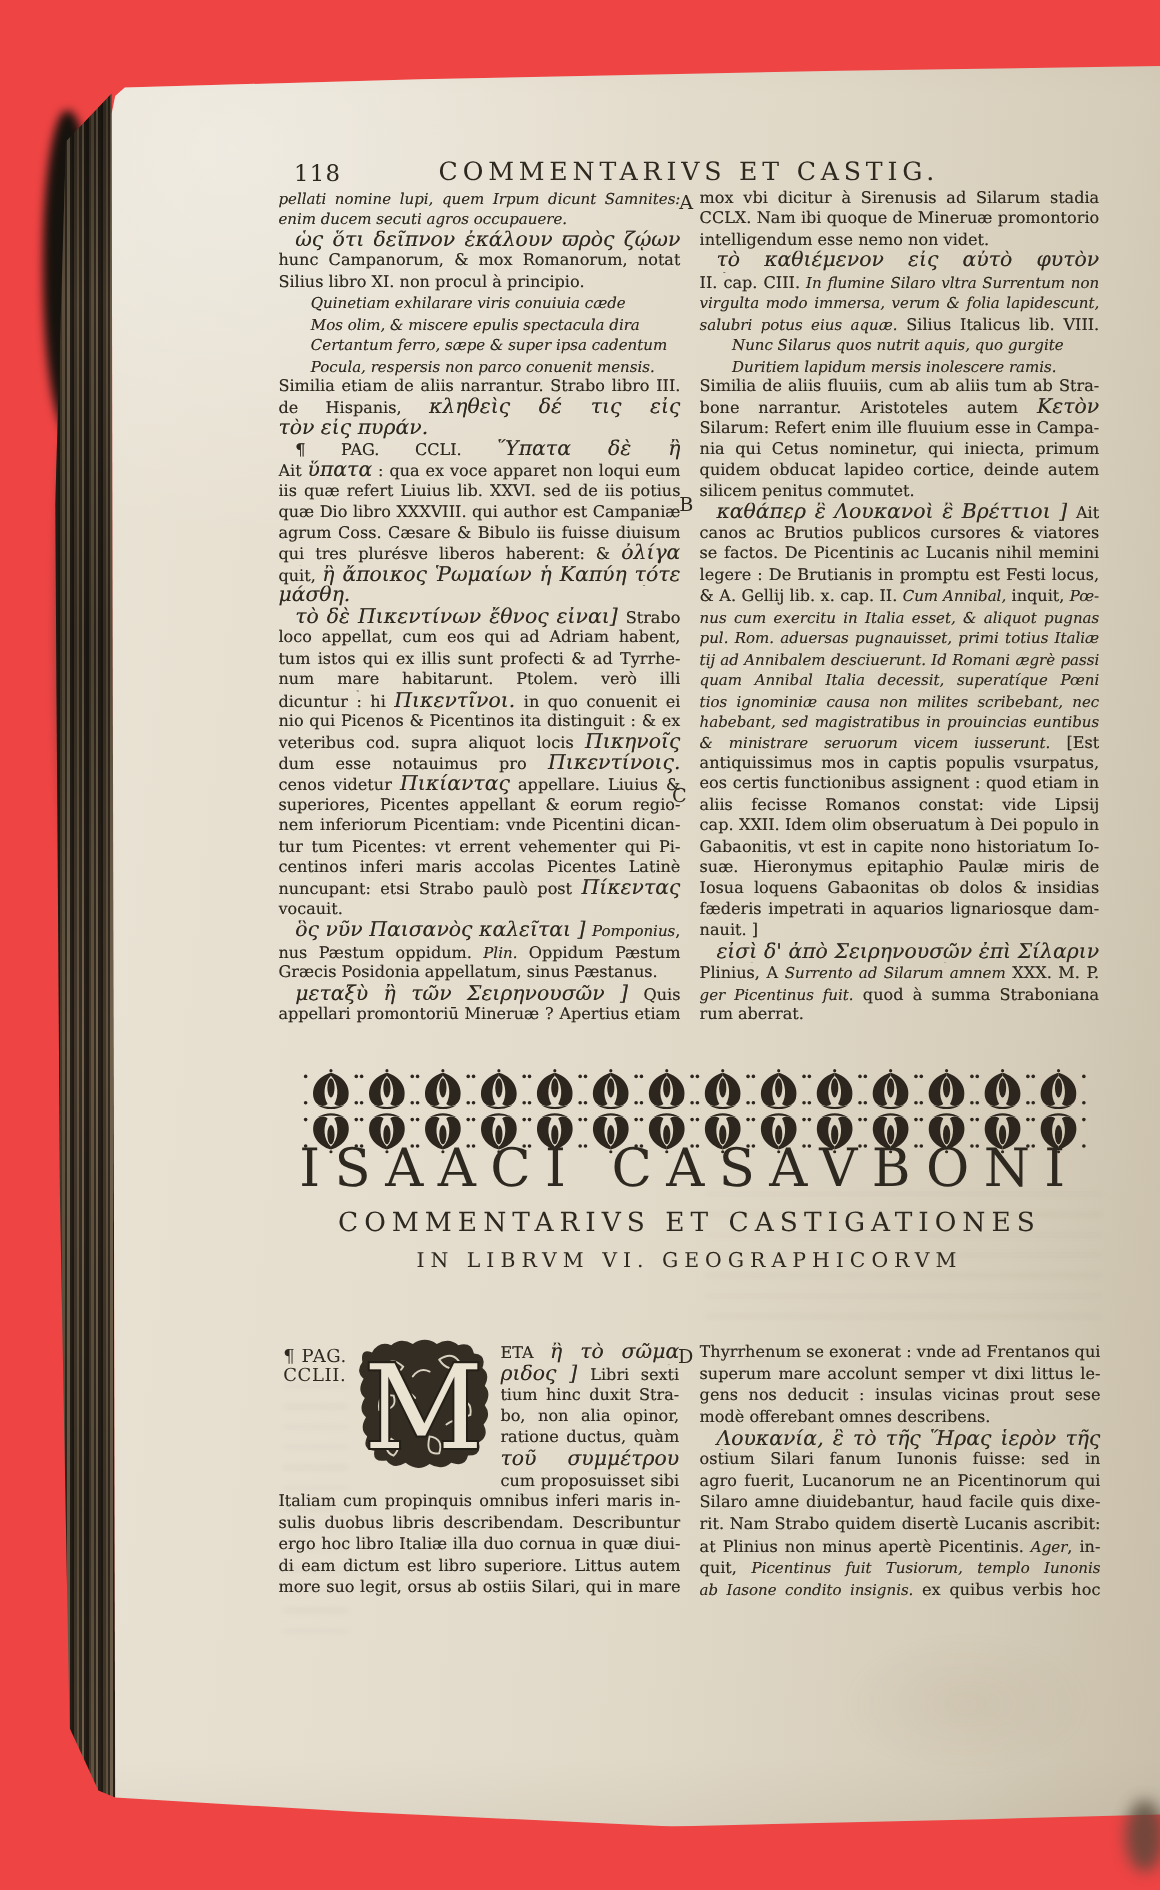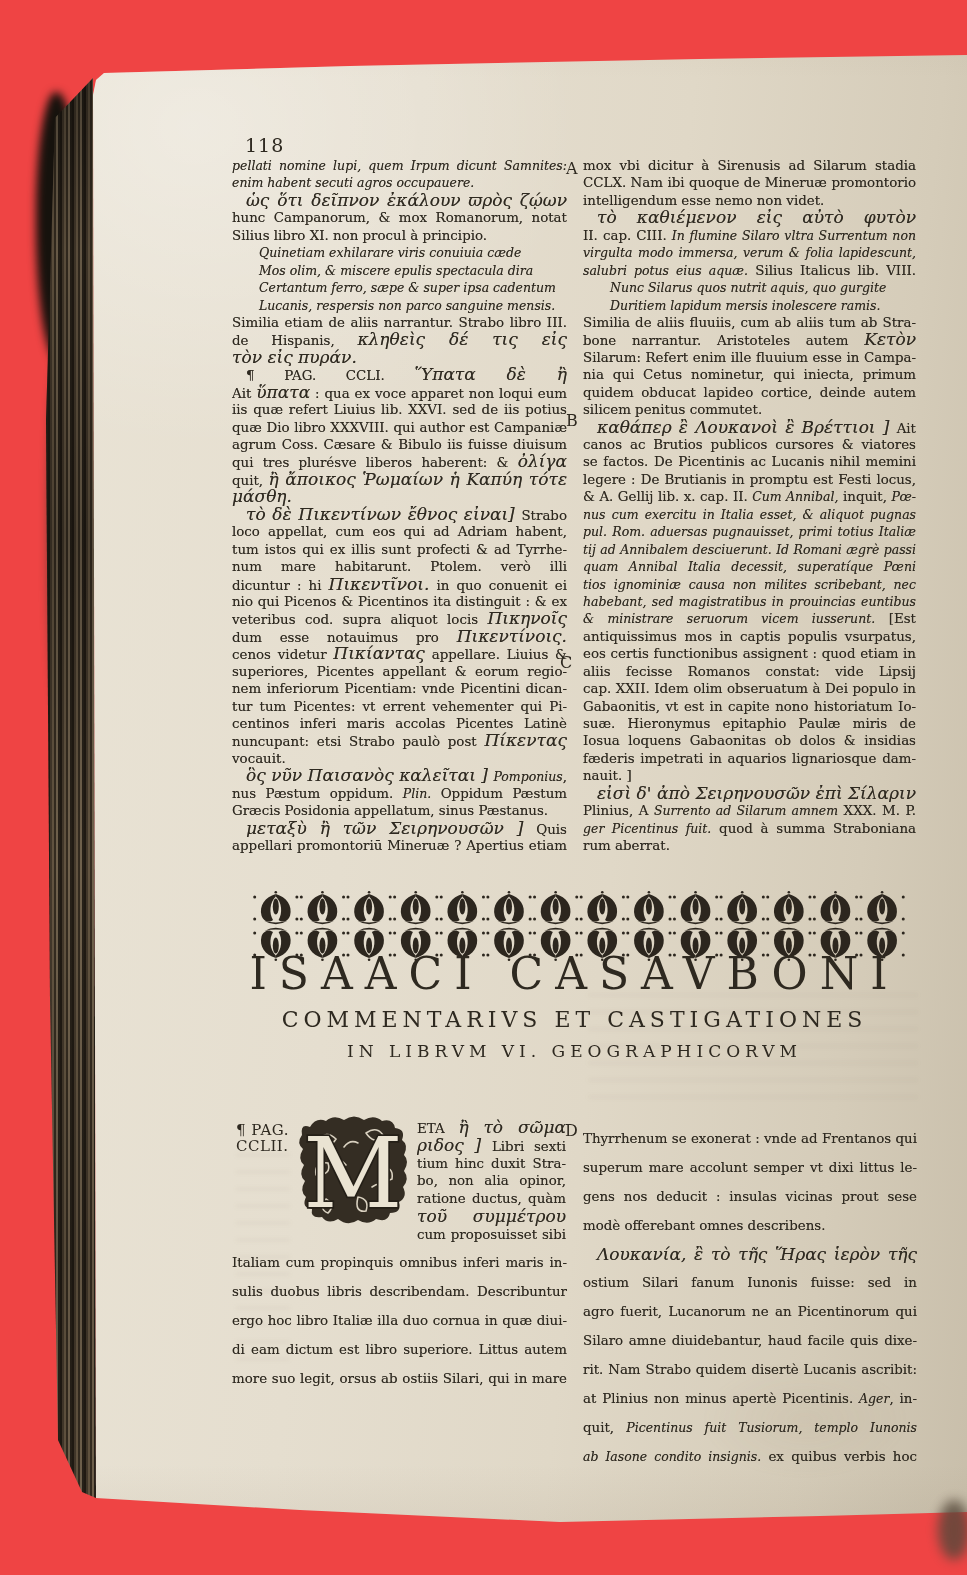--- a/index.html
+++ b/index.html
@@ -45,21 +45,21 @@
   .col{position:absolute;}
   #col-top-left{left:232px;top:157px;width:335px;}
   #col-top-right{left:583px;top:157px;width:333px;}
   #col-bottom-left-beside{left:417px;top:1119px;width:149px;}
   #col-bottom-left-full{left:232px;top:1243px;width:335px;}
   #col-bottom-right{left:583px;top:1119px;width:334px;}
 
   .tline{height:17.45px;line-height:17.45px;font-size:13.4px;color:#2e2920;overflow:hidden;
     text-shadow:0 0 .4px rgba(46,41,32,.55);}
   #col-bottom-left-beside .tline{height:17.8px;line-height:17.8px;}
-  #col-bottom-left-full .tline,#col-bottom-right .tline{height:17.9px;line-height:17.9px;margin-top:11px;}
+  #col-bottom-left-full .tline,#col-bottom-right .tline{height:17.9px;line-height:17.9px;}
   .just{text-align:justify;text-align-last:justify;}
   .ind1{padding-left:14px;} .ind2{padding-left:27px;}
   .st-i{font-style:italic;font-size:12.5px;}
   .st-g{font-style:italic;font-size:17px;}
 
   .ornament{position:absolute;left:252px;top:889px;width:654px;height:74px;}
   .t1{position:absolute;left:232px;top:948px;width:685px;text-align:center;
     font-size:44px;letter-spacing:12px;white-space:nowrap;}
   .t2{position:absolute;left:232px;top:1007px;width:685px;text-align:center;
     font-size:22px;letter-spacing:5px;white-space:nowrap;}
@@ -80,36 +80,37 @@
   <div class="cover-blob2"></div>
   <div class="edge-stack"></div>
 
   <div class="page">
 
     <div class="stain stain1"></div>
     <div class="stain stain2"></div>
     <div class="stain stain3"></div>
 
     <div class="pageno ink">118</div>
+    <div class="running-title ink">COMMENTARIVS ET CASTIG.</div>
 
     <div class="ml ml-a ink">A</div>
     <div class="ml ml-b ink">B</div>
     <div class="ml ml-c ink">C</div>
     <div class="ml ml-d ink">D</div>
 
     <div id="col-top-left" class="col">
         <div class="tline just"><span class="st-i">pellati nomine lupi, quem Irpum dicunt Samnites: eum</span></div>
-        <div class="tline"><span class="st-i">enim habent secuti agros occupauere.</span></div>
+        <div class="tline"><span class="st-i">enim ducem secuti agros occupauere.</span></div>
         <div class="tline just ind1"><span class="st-g">ὡς ὅτι δεῖπνον ἐκάλουν ϖρὸς ζῴων μονομάχων ] </span></div>
         <div class="tline just"><span class="st-r">hunc Campanorum, &amp; mox Romanorum, notat</span></div>
         <div class="tline"><span class="st-r">Silius libro XI. non procul à principio.</span></div>
         <div class="tline ind2"><span class="st-i">Quinetiam exhilarare viris conuiuia cæde</span></div>
         <div class="tline ind2"><span class="st-i">Mos olim, &amp; miscere epulis spectacula dira</span></div>
         <div class="tline ind2"><span class="st-i">Certantum ferro, sæpe &amp; super ipsa cadentum</span></div>
-        <div class="tline ind2"><span class="st-i">Lucanis, respersis non parco sanguine mensis.</span></div>
+        <div class="tline ind2"><span class="st-i">Pocula, respersis non parco conuenit mensis.</span></div>
         <div class="tline just"><span class="st-r">Similia etiam de aliis narrantur. Strabo libro III.</span></div>
         <div class="tline just"><span class="st-r">de Hispanis, </span><span class="st-g">κληθεὶς δέ τις εἰς μεθυσκομβύοις, ἔβαλεν ἑαυ-</span></div>
         <div class="tline"><span class="st-g">τὸν εἰς πυράν.</span></div>
         <div class="tline just ind1"><span class="st-r">¶ PAG. CCLI. </span><span class="st-g">Ὕπατα δὲ ἢ κατεκληρύχησαν τὴν γῆν ]</span></div>
         <div class="tline just"><span class="st-r">Ait </span><span class="st-g">ὕπατα</span><span class="st-r"> : qua ex voce apparet non loqui eum de</span></div>
         <div class="tline just"><span class="st-r">iis quæ refert Liuius lib. XXVI. sed de iis potius</span></div>
         <div class="tline just"><span class="st-r">quæ Dio libro XXXVIII. qui author est Campaniæ</span></div>
         <div class="tline just"><span class="st-r">agrum Coss. Cæsare &amp; Bibulo iis fuisse diuisum</span></div>
         <div class="tline just"><span class="st-r">qui tres plurésve liberos haberent: &amp; </span><span class="st-g">ὀλίγα τότε</span><span class="st-r">, in-</span></div>
         <div class="tline just"><span class="st-r">quit, </span><span class="st-g">ἢ ἄποικος Ῥωμαίων ἡ Καπύη τότε ϖρῶτον ὀνο-</span></div>

